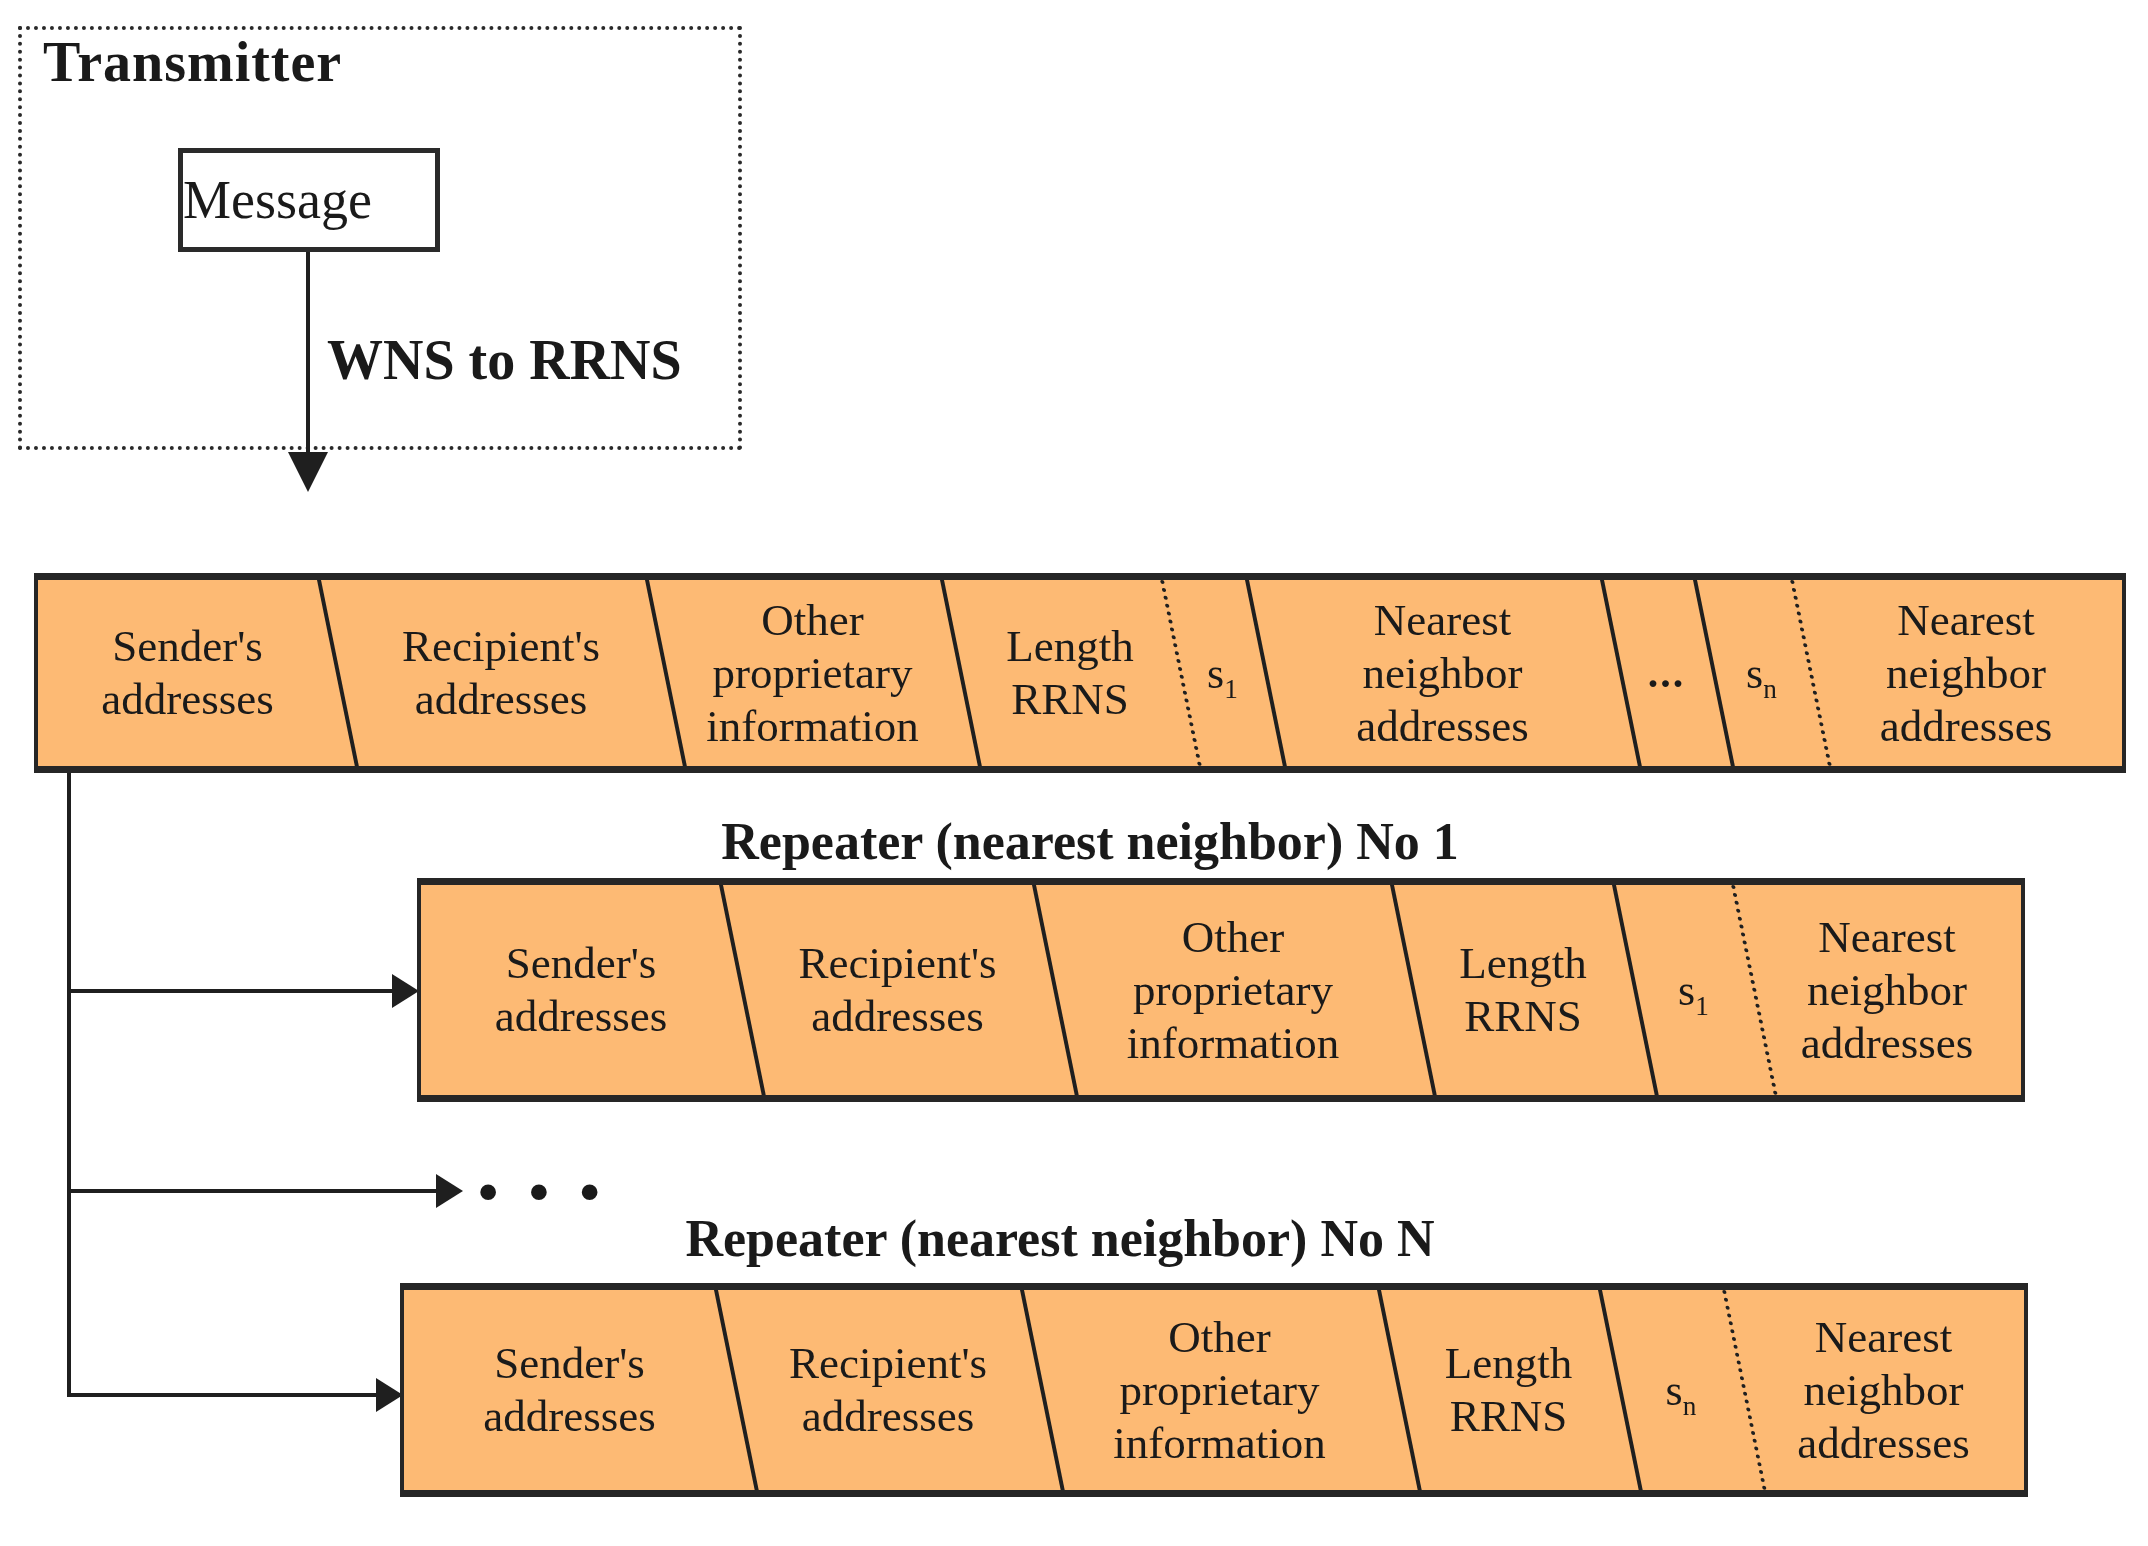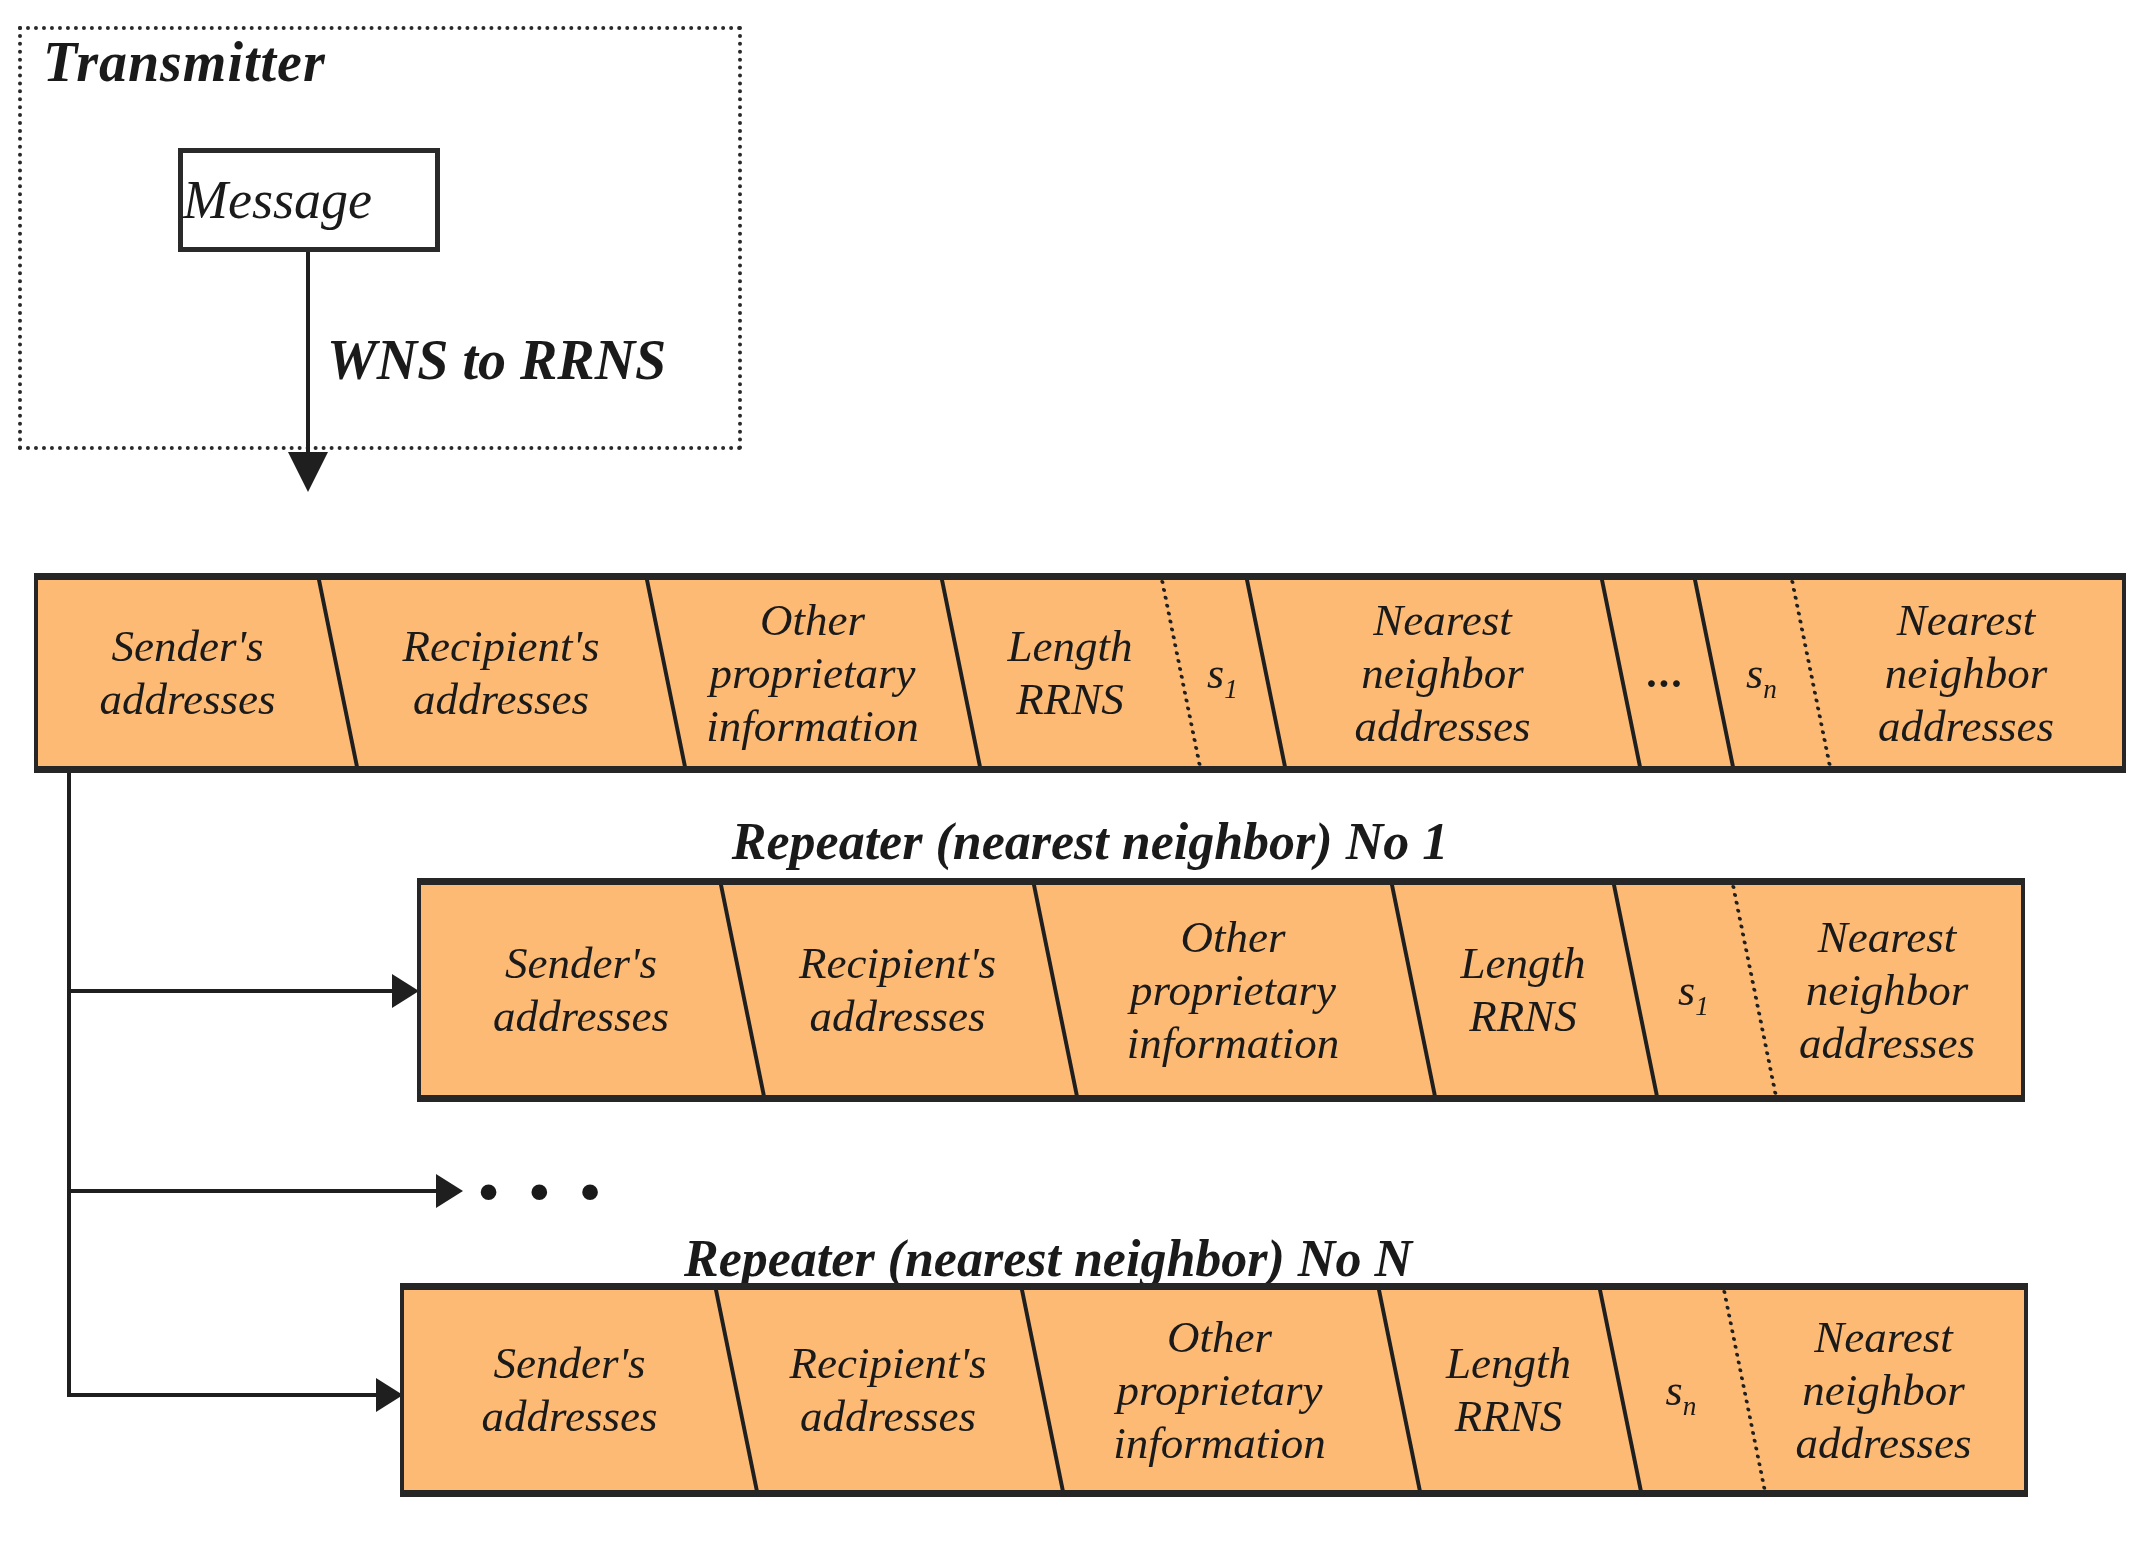--- a/index.html
+++ b/index.html
@@ -1,21 +1,21 @@
 <!DOCTYPE html>
 <html><head>
 <meta charset="utf-8">
 <style>
   html,body{margin:0;padding:0;background:#ffffff;}
   .canvas{
     position:relative;width:2148px;height:1546px;background:#ffffff;
     font-family:"Liberation Serif","DejaVu Serif",serif;color:#1a1a1a;overflow:hidden;
   }
   .canvas *{box-sizing:border-box;}
-  .abs{position:absolute;font-style:italic;}
+  .abs{position:absolute;}
 
   
   .tx-box{left:18px;top:26px;width:724px;height:424px;border:4px dotted #2a2a2a;}
   .tx-title{left:43px;top:30px;font-size:56px;font-weight:bold;letter-spacing:1px;}
   .msg-box{left:178px;top:148px;width:262px;height:104px;border:5px solid #2a2a2a;
            display:flex;align-items:center;justify-content:flex-start;font-size:54px;}
   .vline{width:4px;background:#1f1f1f;}
   .hline{height:4px;background:#1f1f1f;}
   .arrow-down{width:0;height:0;border-left:20px solid transparent;border-right:20px solid transparent;
               border-top:40px solid #1f1f1f;}
@@ -141,21 +141,21 @@
       <span>neighbor</span>
       <span>addresses</span>
     </div>
     <div class="div-solid" style="left:298px;"></div>
     <div class="div-solid" style="left:611px;"></div>
     <div class="div-solid" style="left:969px;"></div>
     <div class="div-solid" style="left:1191px;"></div>
     <div class="div-dotted" style="left:1310px;"></div>
   </div>
 
-  <div class="abs row-title" style="left:298px;top:1209px;width:1500px;margin-top:20px;">Repeater (nearest neighbor) No N</div>
+  <div class="abs row-title" style="left:310px;top:1209px;width:1500px;">Repeater (nearest neighbor) No N</div>
   <div class="abs pkg-box" style="left:400px;top:1283px;width:1628px;height:214px;">
     <div class="cell" style="left:0;width:331px;">
       <span>Sender's</span>
       <span>addresses</span>
     </div>
     <div class="cell" style="left:331px;width:306px;">
       <span>Recipient's</span>
       <span>addresses</span>
     </div>
     <div class="cell" style="left:637px;width:357px;">

